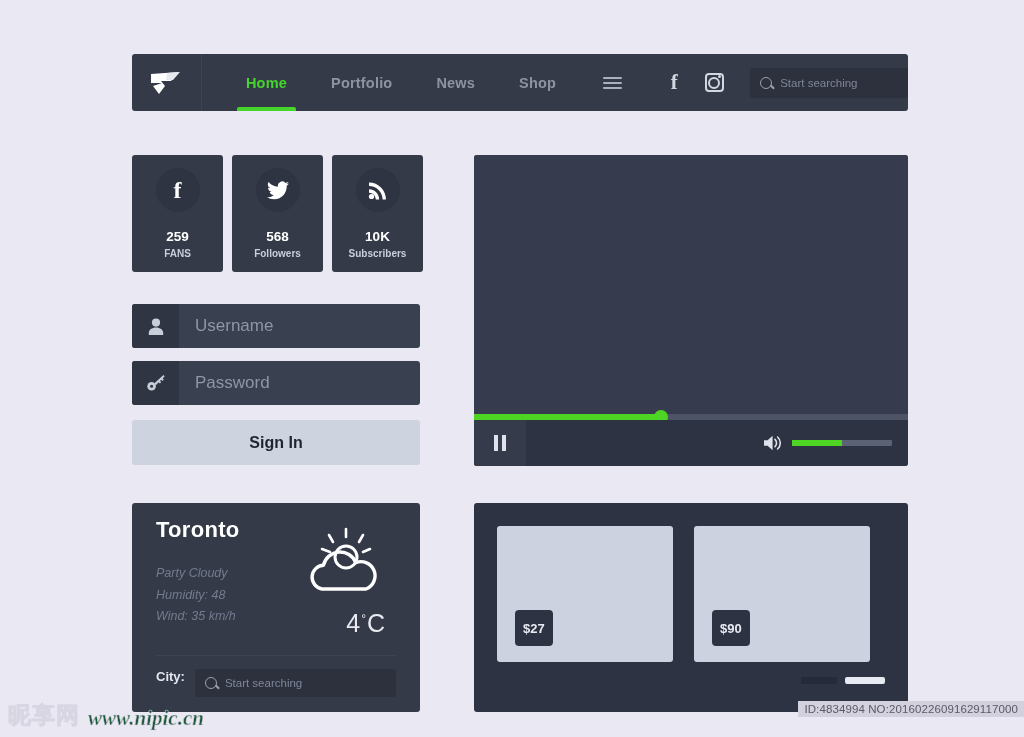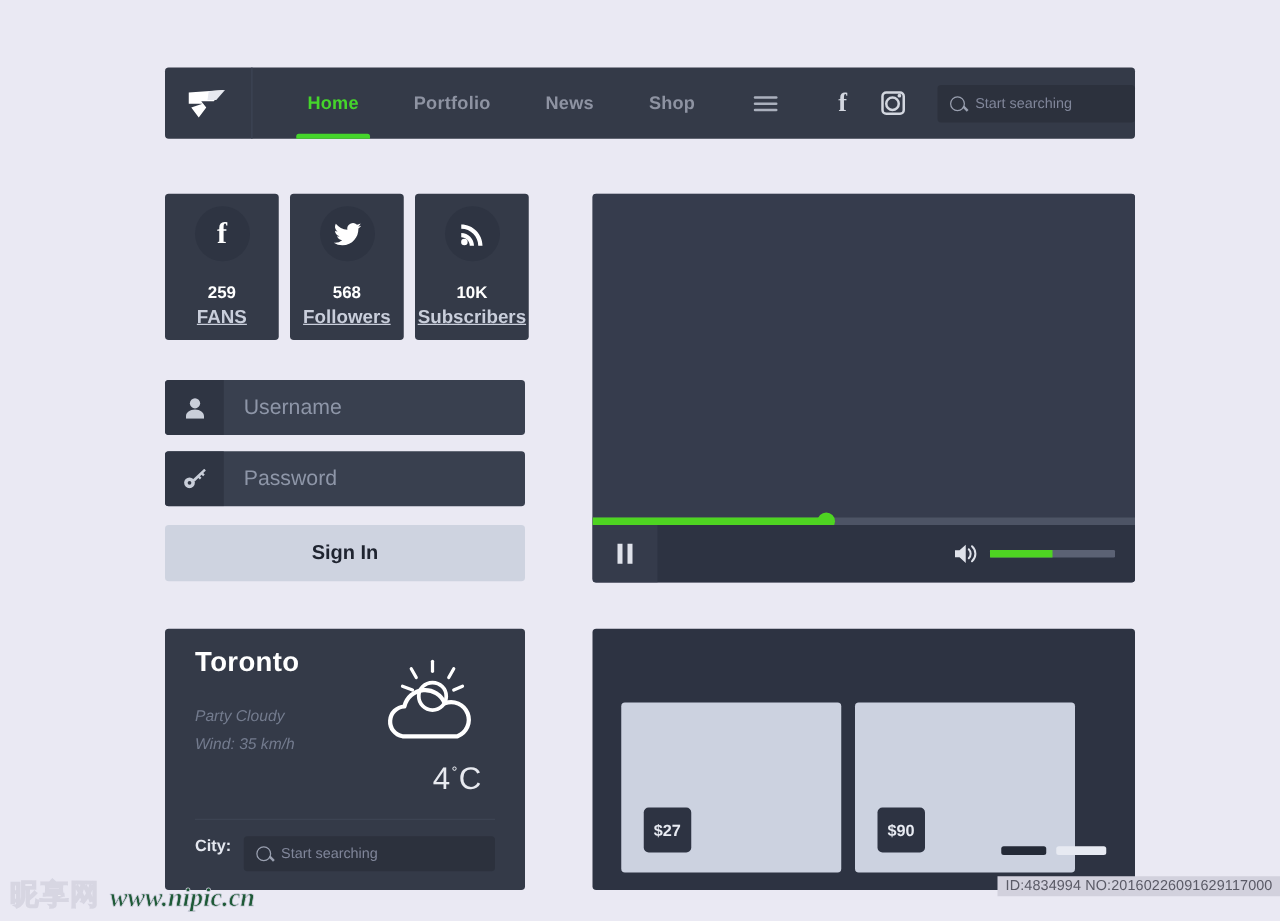--- a/index.html
+++ b/index.html
@@ -75,21 +75,21 @@
     display:flex; flex-direction:column; align-items:center; justify-content:center;
   }
   .stat-badge {
     width:44px; height:44px; border-radius:50%; background:#2e3442;
     display:flex; align-items:center; justify-content:center; margin-bottom:16px;
   }
   .stat-badge .fb-glyph { font-size:24px; color:#fff; }
   .tw-glyph { width:22px; height:19px; fill:#fff; }
   .rss-glyph { width:20px; height:20px; }
   .stat-num { color:#fff; font-size:13.5px; font-weight:bold; line-height:1.3; }
-  .stat-label { color:#c9cedb; font-size:15px; font-weight:bold; margin-top:2px;text-decoration:underline; }
+  .stat-label { color:#c9cedb; font-size:10px; font-weight:bold; margin-top:2px; }
 
   
   .field {
     position:absolute; left:132px; width:288px; height:44px;
     background:#39404f; border-radius:3px; display:flex; align-items:center; overflow:hidden;
   }
   .field.username { top:304px; }
   .field.password { top:361px; }
   .field-ico {
     width:47px; height:44px; background:#2f3543;
@@ -154,21 +154,21 @@
   .v-right { margin-left:auto; display:flex; align-items:center; gap:10px; padding-right:16px; }
   .spk { width:18px; height:16px; }
   .v-vol { width:100px; height:6px; background:#5b6274; border-radius:1px; position:relative; }
   .v-vol-fill { position:absolute; left:0; top:0; bottom:0; background:#4ed422; }
 
   
   .products {
     position:absolute; left:474px; top:503px; width:434px; height:209px;
     background:#2d3342; border-radius:3px; padding:23px 23px 0 23px;
   }
-  .p-row { display:flex; gap:11px;margin-top:36px; }
+  .p-row { display:flex; gap:21px; }
   .p-card {
     width:176px; height:136px; background:#ccd2e0; border-radius:3px; position:relative;
   }
   .p-price {
     position:absolute; left:18px; bottom:16px; min-width:36px; height:36px;
     background:#2d3342; border-radius:4px; color:#e8ebf2;
     font-size:13px; font-weight:bold;
     display:flex; align-items:center; justify-content:center; padding:0 8px;
   }
   .p-pager { position:absolute; right:23px; bottom:28px; display:flex; align-items:center; gap:8px; }
@@ -288,20 +288,21 @@
     </div>
     <input type="password" placeholder="Password" style="">
   </div>
 
   <button class="signin">Sign In</button>
 
   <div class="weather">
     <div class="w-city">Toronto</div>
     <div class="w-lines">
       <div>Party Cloudy</div>
+      <div>Humidity: 48</div>
       <div>Wind: 35 km/h</div>
     </div>
 
     <svg class="w-icon" viewBox="0 0 84 74">
       <g stroke="#ffffff" stroke-width="2.6" stroke-linecap="round">
         <line x1="44" y1="2" x2="44" y2="10"></line>
         <line x1="27" y1="8" x2="31" y2="15"></line>
         <line x1="61" y1="8" x2="57" y2="15"></line>
         <line x1="20" y1="22" x2="28" y2="25"></line>
         <line x1="68" y1="22" x2="61" y2="25"></line>

